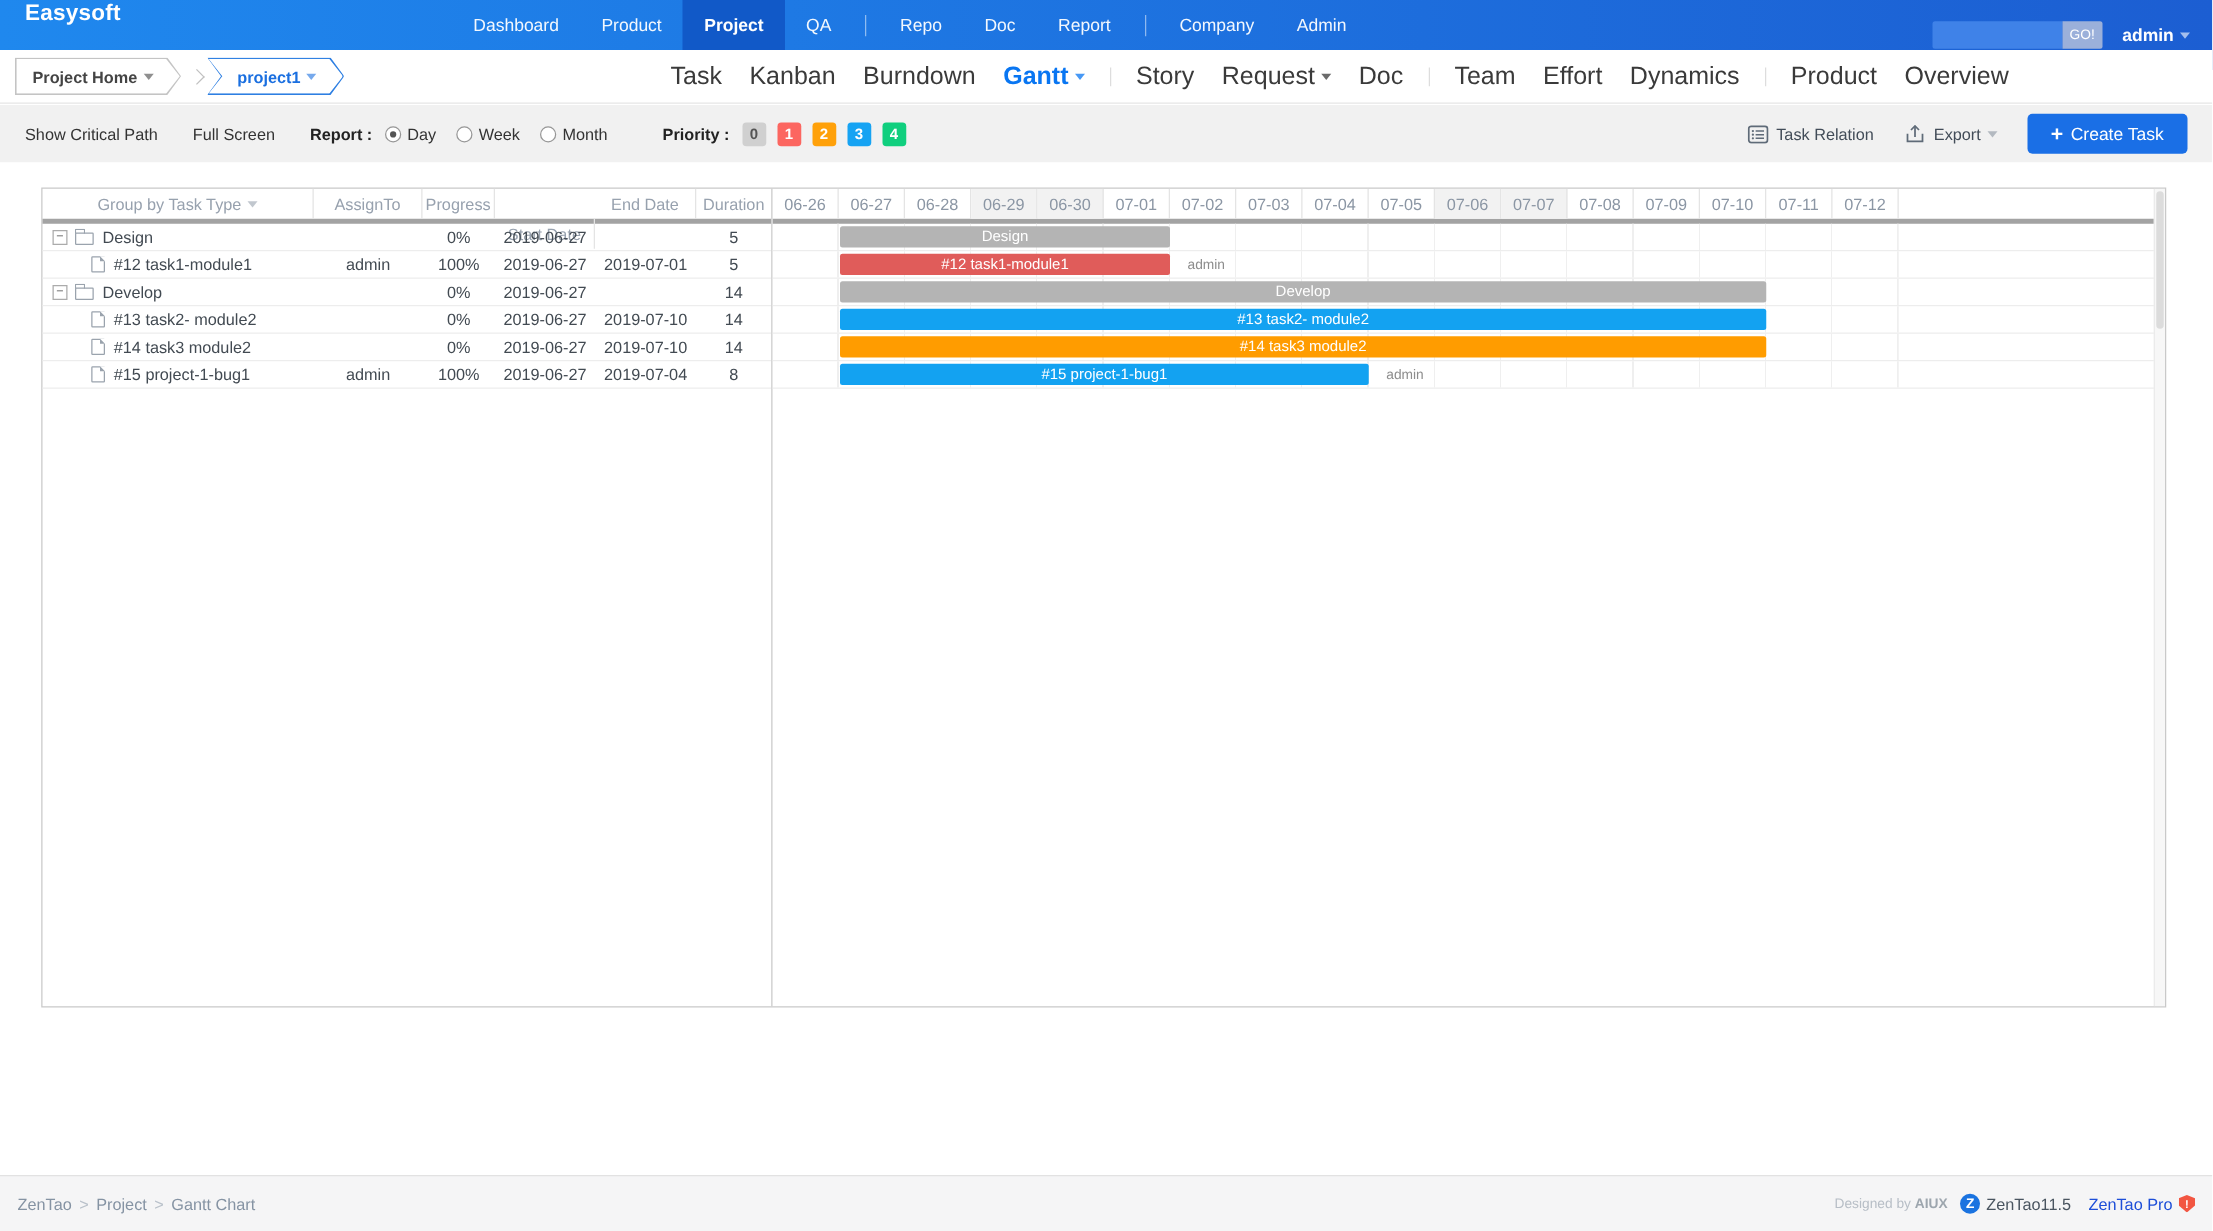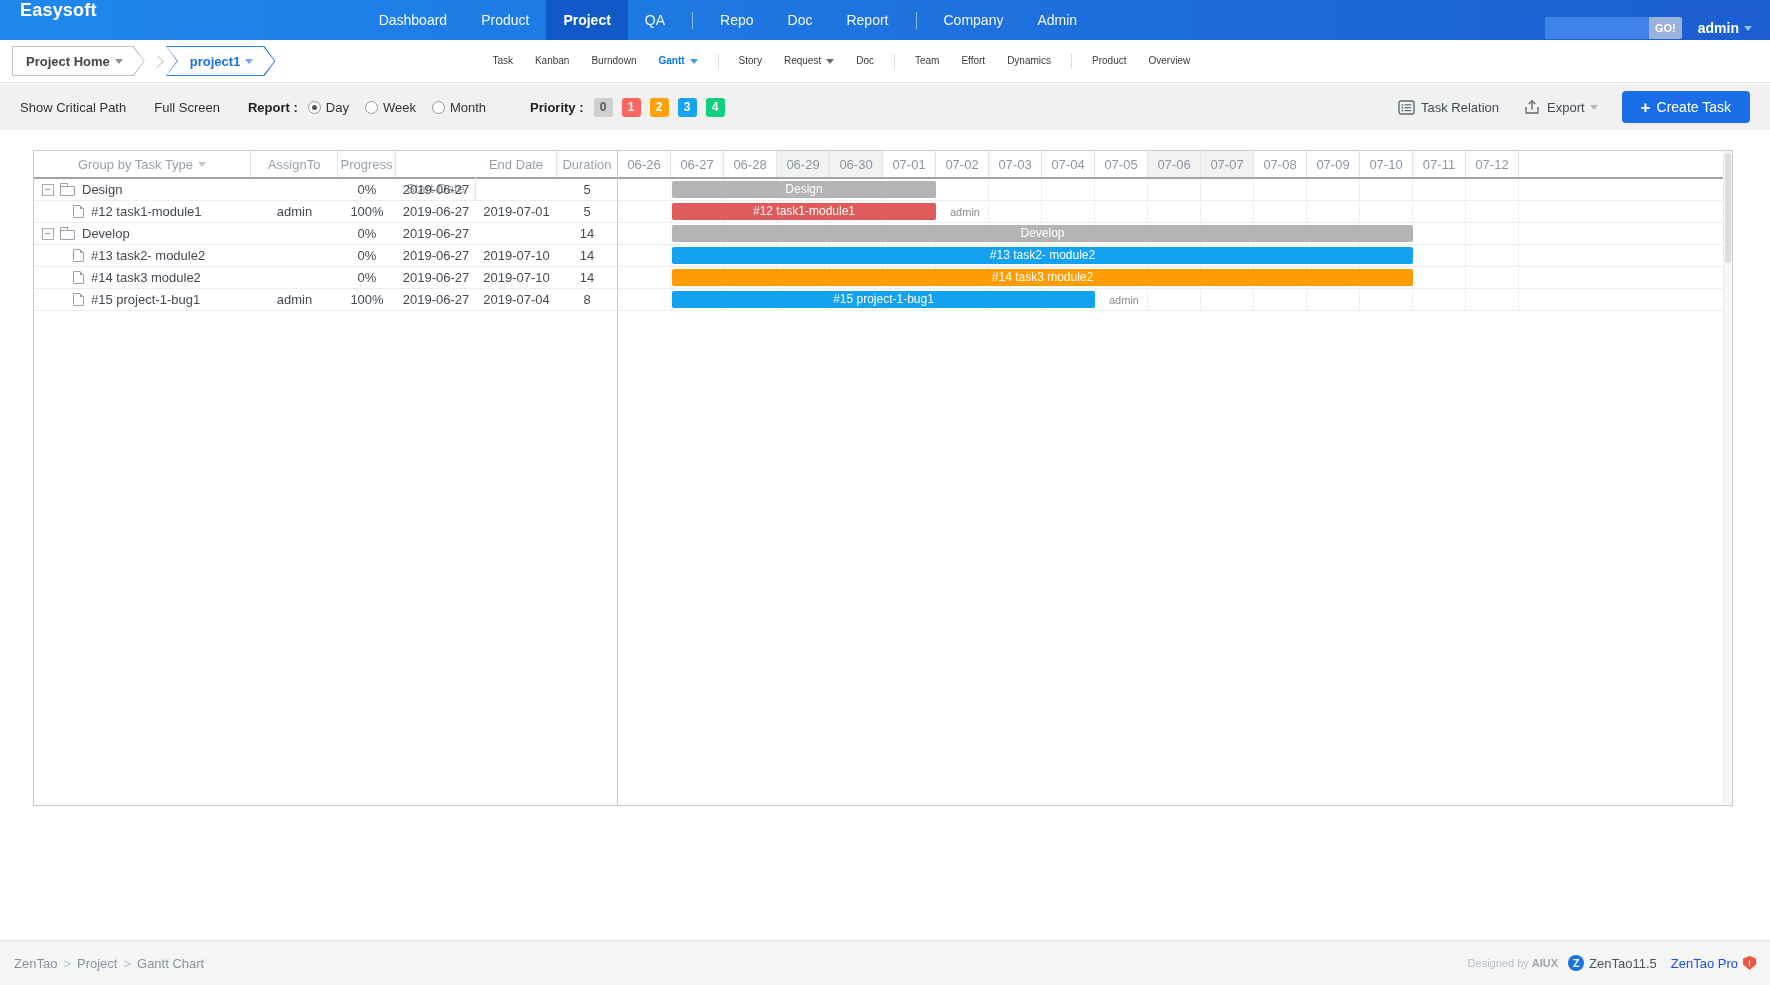--- a/index.html
+++ b/index.html
@@ -11,38 +11,38 @@
             background:linear-gradient(90deg,#1f88ee 0%,#1c5ed2 100%);
             display:flex; color:#fff; }
   .brand { font-size:18px; font-weight:bold; padding:0 20px; letter-spacing:.2px; }
   .nav-items { display:flex; align-items:center; height:40px; margin-left:245px; }
   .nav-item { line-height:40px; padding:0 17px; font-size:14px; color:rgba(255,255,255,.95); cursor:pointer; white-space:nowrap; }
   .nav-item.active { background:#1159c8; font-weight:bold; color:#fff; }
   .nav-divider { width:1px; height:17px; background:rgba(255,255,255,.5); margin:0 10px; }
   .nav-right { margin-left:auto; display:flex; align-items:center; padding-right:18px; }
   .search-box { display:flex; align-items:center; }
   .search-input { width:104px; height:22px; border:none; background:#3f82e8; border-radius:2px 0 0 2px; outline:none; color:#fff; padding:0 6px; font-size:12px; }
-  .go-btn { height:22px; background:#9bb0da; color:#fff; border:none; font-size:11px; font-weight:bold; padding:0 6px; border-radius:0 2px 2px 0; cursor:pointer; }
+  .go-btn { height:22px; background:#9bb0da; color:#fff; border:none; font-size:11px; font-weight:normal; padding:0 6px; border-radius:0 2px 2px 0; cursor:pointer; }
   .user-menu { margin-left:16px; font-size:14px; font-weight:bold; display:flex; align-items:center; cursor:pointer; }
   .caret { display:inline-block; width:0; height:0; border-left:4px solid transparent; border-right:4px solid transparent; border-top:5px solid currentColor; opacity:.6; margin-left:5px; }
 
   
-  .menubar { position:absolute; top:40px; left:0; width:100%; height:43px; background:#fff; border-bottom:1px solid #e6e6e6; display:flex; align-items:center; }
+  .menubar { position:absolute; top:40px; left:0; width:100%; height:43px; background:#fff; border-bottom:1px solid #e6e6e6; display:flex; align-items:center;gap:44px; }
   .crumbs { display:flex; align-items:center; margin-left:12px; }
   .pen { --shape: polygon(0 0, calc(100% - 11px) 0, 100% 50%, calc(100% - 11px) 100%, 0 100%);
          position:relative; height:30px; display:inline-flex; align-items:center; padding:0 22px 0 14px; font-size:13px; color:#444; font-weight:bold; cursor:pointer; }
   .pen::before { content:''; position:absolute; inset:0; background:#c4c4c4; clip-path:var(--shape); }
   .pen::after  { content:''; position:absolute; inset:1px; background:#fff; clip-path:var(--shape); }
   .pen > * { position:relative; z-index:1; }
   .pen.blue { --shape: polygon(0 0, calc(100% - 11px) 0, 100% 50%, calc(100% - 11px) 100%, 0 100%, 11px 50%);
               color:#1a6fe0; padding-left:24px; margin-left:4px; }
   .pen.blue::before { background:#2e7fe2; }
   .crumb-chevron { width:9px; height:9px; border-top:1px solid #c0c0c0; border-right:1px solid #c0c0c0; transform:rotate(45deg); margin-left:8px; }
   .menu-tabs { display:flex; align-items:center; margin-left:206px; }
-  .tab { display:flex; align-items:center; padding:0 11px; font-size:10px; color:#3a3a3a; line-height:42px; cursor:pointer; white-space:nowrap; }
+  .tab { display:flex; align-items:center; padding:0 11px; font-size:20px; color:#3a3a3a; line-height:42px; cursor:pointer; white-space:nowrap; }
   .tab.active { color:#0976f2; font-weight:bold; }
   .tab .caret { opacity:.75; }
   .tab-divider { width:1px; height:15px; background:#ddd; margin:0 9px; }
 
   
   .toolbar { position:absolute; top:84px; left:0; width:100%; height:46px; background:#f1f1f1; display:flex; align-items:center; padding:0 20px; font-size:13px; color:#333; }
   .tool-link { margin-right:28px; cursor:pointer; }
   .tool-label { font-weight:bold; color:#222; margin-right:10px; }
   .format-group, .priority-group { display:flex; align-items:center; margin-right:28px; }
   .radio-opt { display:flex; align-items:center; margin-right:16px; cursor:pointer; }
@@ -53,21 +53,21 @@
   .tool-btn { display:flex; align-items:center; margin-right:24px; color:#424c58; cursor:pointer; font-size:13px; }
   .tool-btn svg { margin-right:6px; }
   .create-btn { background:#1a6fe6; color:#fff; border:none; border-radius:4px; height:32px; padding:0 19px; font-size:14px; display:flex; align-items:center; cursor:pointer; }
   .create-btn .plus { font-size:17px; font-weight:bold; margin-right:6px; line-height:1; }
 
   
   .main { position:absolute; top:130px; left:0; width:100%; height:810px; background:#fff; }
   .gantt { position:absolute; left:33px; top:20px; width:1700px; height:656px; border:1px solid #c9c9c9; background:#fff; display:flex; }
   .gantt-left { width:583px; flex:none; }
   .gantt-right { flex:1; border-left:1px solid #c9c9c9; position:relative; overflow:hidden; }
-  .ghead { height:28px; display:flex; border-bottom:2px solid #a3a3a3; }
+  .ghead { height:28px; display:flex; border-bottom:4px solid #a3a3a3; }
   .gh-cell { display:flex; align-items:center; justify-content:center; font-size:13px; color:#97a1ae; border-right:1px solid #e4e4e4; height:100%; }
   .gh-cell:last-child { border-right:none; }
   .ch-cell { flex:none; width:53px; display:flex; align-items:center; justify-content:center; font-size:13px; color:#8b96a4; border-right:1px solid #e4e4e4; height:100%; }
   .ch-cell.weekend { background:#f2f2f2; }
   .g-row { height:22px; border-bottom:1px solid #ededed; display:flex; align-items:center; font-size:13px; color:#424a52; }
   .gc { display:flex; align-items:center; justify-content:center; height:100%; }
   .gc-name { justify-content:flex-start; }
   .c-row { height:22px; border-bottom:1px solid #ededed; position:relative;
            background-image:repeating-linear-gradient(to right, transparent 0, transparent 52px, #efefef 52px, #efefef 53px);
            background-size:901px 100%; background-repeat:no-repeat; }

